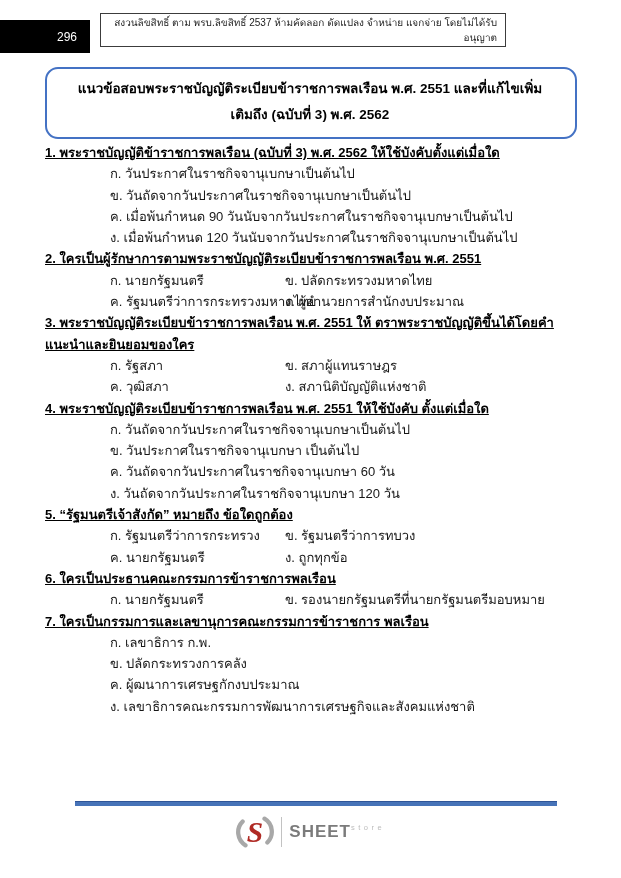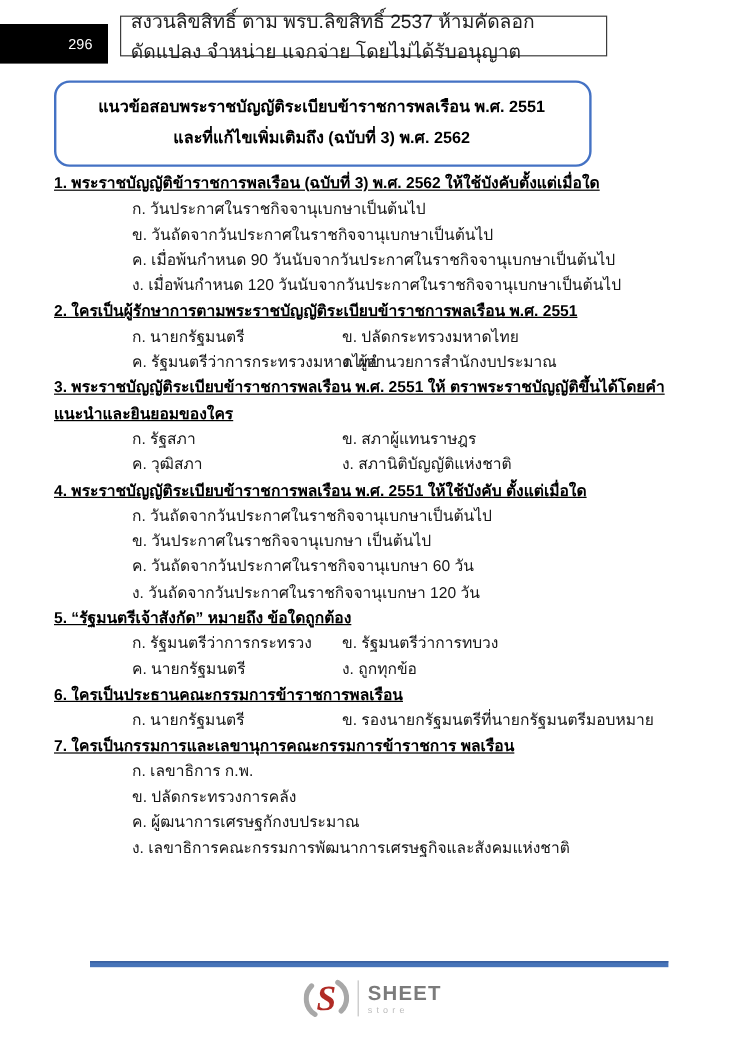--- a/index.html
+++ b/index.html
@@ -12,25 +12,25 @@
   .page-num-box {
     position:absolute; left:0; top:20px; width:90px; height:33px;
     background:#000000; color:#ffffff;
     display:flex; align-items:center; justify-content:flex-end;
     padding-right:13px; font-size:12px;
   }
   .copyright-box {
     position:absolute; left:100px; top:13px; width:406px; height:34px;
     border:1.5px solid #3c3c3c; background:#ffffff;
     display:flex; align-items:center; justify-content:center;
-    font-size:16px; color:#1c1c1c; text-align:left; padding:0 8px;
+    font-size:10px; color:#1c1c1c; text-align:right; padding:0 8px;
   }
   
   .title-box {
-    position:absolute; left:45px; top:67px; width:448px;
+    position:absolute; left:45px; top:67px; width:532px;
     border:2.5px solid #4472c4; border-radius:13px;
     padding:7px 28px 9px 26px; text-align:center;
     font-weight:bold; font-size:13.5px; line-height:26px; color:#000;
   }
   
   .questions { position:absolute; left:45px; top:142px; width:533px; font-size:13px; }
   .q-heading { font-weight:bold; line-height:21.3px; color:#000;text-decoration:underline; }
   .opt { line-height:21.3px; padding-left:65px; }
   .opt-row { display:flex; padding-left:65px; line-height:21.3px; }
   .opt-row .opt-cell { white-space:nowrap; }
@@ -39,21 +39,21 @@
   .footer-rule {
     position:absolute; left:75px; top:801px; width:482px; height:5px;
     background:#4673b8; border-top:1px solid #2f5597;
   }
   .logo-wrap {
     position:absolute; left:0; top:813px; width:621px;
     display:flex; align-items:center; justify-content:center; gap:7px;
   }
   .logo-mark { width:38px; height:38px; display:block; }
   .logo-divider { width:1.5px; height:30px; background:#c2c2c2; }
-  .logo-textcol { display:flex; flex-direction:column; justify-content:center; }
+  .logo-textcol { display:flex; flex-direction:row; justify-content:center; }
   .logo-name {
     font-size:17px; font-weight:bold; color:#7b7b7b; letter-spacing:1px;
     line-height:18px;
   }
   .logo-sub {
     font-size:7.5px; color:#bcbcbc; letter-spacing:3.5px; line-height:9px;
   }
 </style>
 </head>
 <body>

